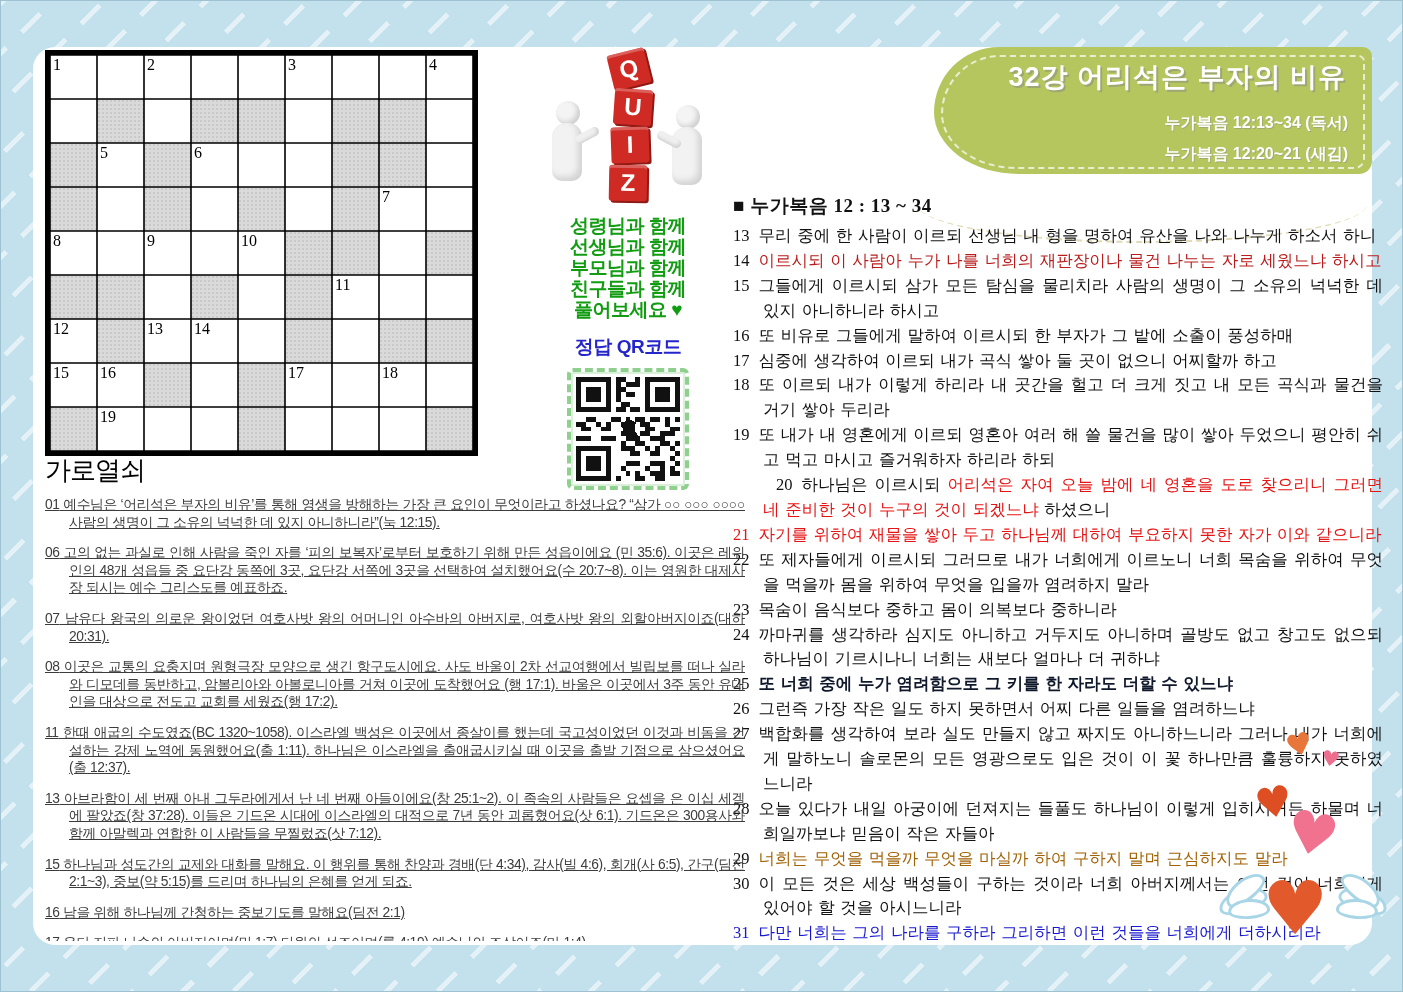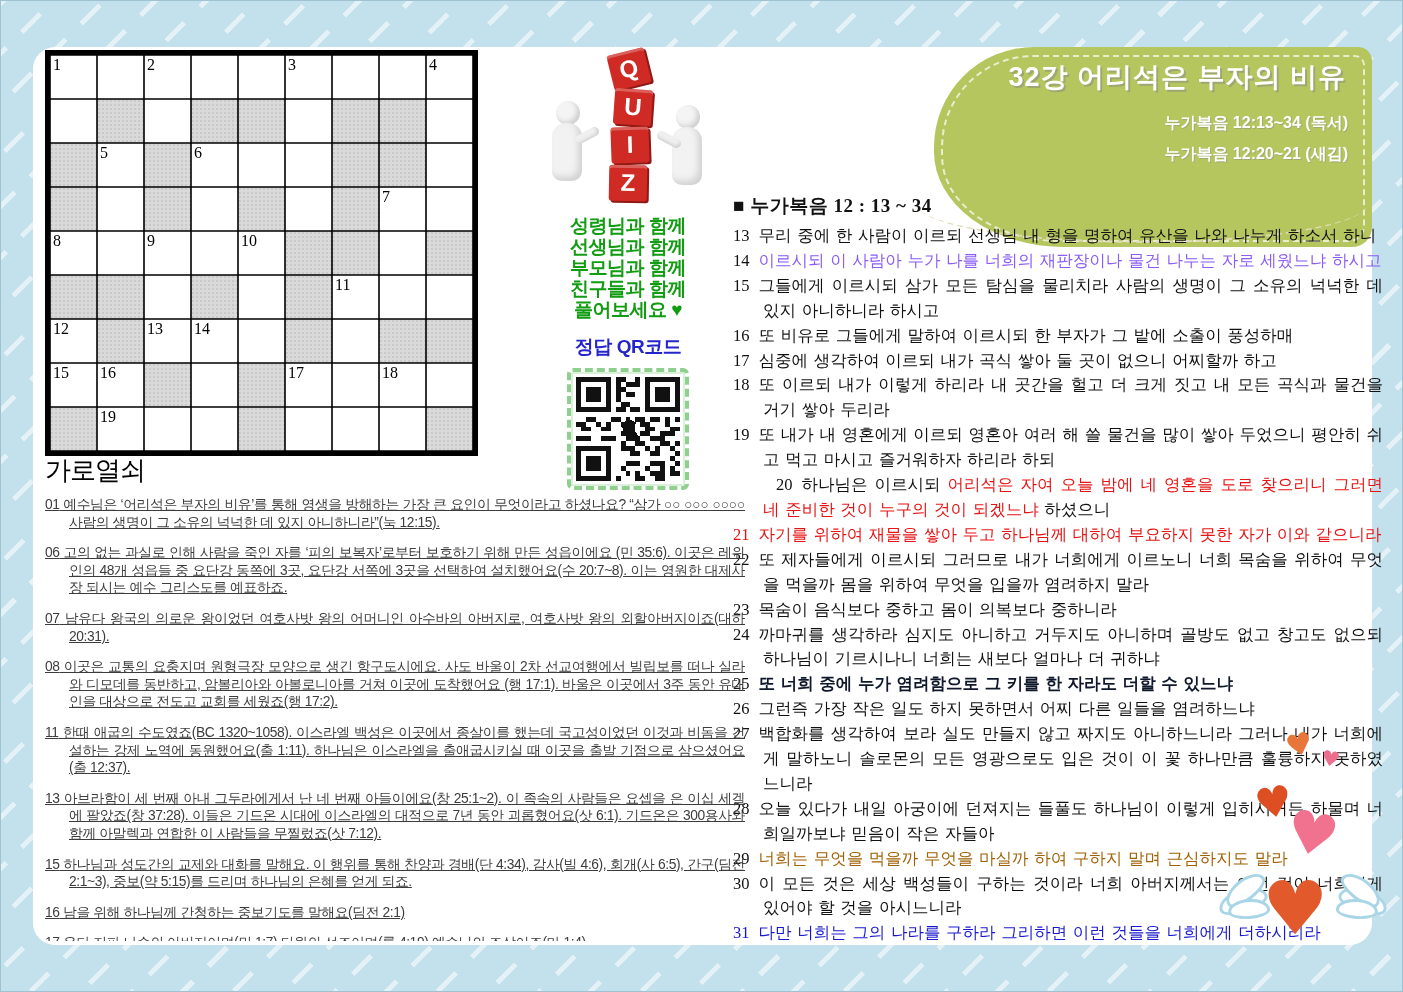--- a/index.html
+++ b/index.html
@@ -49,21 +49,21 @@
   .fig.left{left:2px;top:48px;} .fig.left .arm{left:24px;transform:rotate(-28deg);}
   .fig.right{right:2px;top:52px;} .fig.right .arm{right:24px;transform:rotate(28deg);}
   .qlines{margin-top:12px;}
   .qline{font-size:19px;line-height:21px;font-weight:bold;color:#129c12;letter-spacing:-0.5px;}
   .qrlabel{margin-top:14px;font-size:19px;font-weight:bold;color:#2525cc;letter-spacing:-0.5px;}
   .qrbox{margin:8px auto 0;width:104px;height:104px;padding:5px;background:#fff;
          border:4px dashed #8fd08f;border-radius:6px;box-shadow:inset 0 0 0 2px #d9f0d9;}
   .qrbox svg{display:block;width:100%;height:100%;}
   
   .gh{
-    position:absolute;right:0;top:0;width:438px;height:200px;
+    position:absolute;right:0;top:0;width:438px;height:127px;
     background:#b6c65f;
     border-radius:100px 14px 20px 130px / 100px 14px 20px 95px;
   }
   .gh::before{
     content:"";position:absolute;left:7px;top:8px;right:7px;bottom:5px;
     border:2px dashed rgba(255,255,255,.7);
     border-radius:92px 10px 16px 118px / 92px 10px 16px 86px;
     pointer-events:none;
   }
   .gh-underwave{
@@ -387,21 +387,21 @@
         <div class="refline">누가복음 12:13~34 (독서)</div>
         <div class="refline">누가복음 12:20~21 (새김)</div>
       </div>
     </div>
     <div class="gh-underwave"></div>
 
     <div class="passage">
       <div class="phead">■ 누가복음 12 : 13 ~ 34</div>
       <div>
           <div class="verse"><span class="vno" style="color: rgb(17, 17, 17);">13</span><span style="color: rgb(17, 17, 17);">무리 중에 한 사람이 이르되 선생님 내 형을 명하여 유산을 나와 나누게 하소서 하니</span></div>
-          <div class="verse"><span class="vno" style="color: rgb(17, 17, 17);">14</span><span style="color: #8b5cf6;">이르시되 이 사람아 누가 나를 너희의 재판장이나 물건 나누는 자로 세웠느냐 하시고</span></div>
+          <div class="verse"><span class="vno" style="color: rgb(17, 17, 17);">14</span><span style="color: #b91c1c;">이르시되 이 사람아 누가 나를 너희의 재판장이나 물건 나누는 자로 세웠느냐 하시고</span></div>
           <div class="verse"><span class="vno" style="color: rgb(17, 17, 17);">15</span><span style="color: rgb(17, 17, 17);">그들에게 이르시되 삼가 모든 탐심을 물리치라 사람의 생명이 그 소유의 넉넉한 데 있지 아니하니라 하시고</span></div>
           <div class="verse"><span class="vno" style="color: rgb(17, 17, 17);">16</span><span style="color: rgb(17, 17, 17);">또 비유로 그들에게 말하여 이르시되 한 부자가 그 밭에 소출이 풍성하매</span></div>
           <div class="verse"><span class="vno" style="color: rgb(17, 17, 17);">17</span><span style="color: rgb(17, 17, 17);">심중에 생각하여 이르되 내가 곡식 쌓아 둘 곳이 없으니 어찌할까 하고</span></div>
           <div class="verse"><span class="vno" style="color: rgb(17, 17, 17);">18</span><span style="color: rgb(17, 17, 17);">또 이르되 내가 이렇게 하리라 내 곳간을 헐고 더 크게 짓고 내 모든 곡식과 물건을 거기 쌓아 두리라</span></div>
           <div class="verse"><span class="vno" style="color: rgb(17, 17, 17);">19</span><span style="color: rgb(17, 17, 17);">또 내가 내 영혼에게 이르되 영혼아 여러 해 쓸 물건을 많이 쌓아 두었으니 평안히 쉬고 먹고 마시고 즐거워하자 하리라 하되</span></div>
           <div class="verse"><span class="vno" style="color: rgb(17, 17, 17); margin-left: 43px;">20</span><span style="color: rgb(17, 17, 17);">하나님은 이르시되 </span><span style="color: rgb(229, 20, 20);">어리석은 자여 오늘 밤에 네 영혼을 도로 찾으리니 그러면 네 준비한 것이 누구의 것이 되겠느냐</span><span style="color: rgb(17, 17, 17);"> 하셨으니</span></div>
           <div class="verse"><span class="vno" style="color: rgb(229, 20, 20);">21</span><span style="color: rgb(229, 20, 20);">자기를 위하여 재물을 쌓아 두고 하나님께 대하여 부요하지 못한 자가 이와 같으니라</span></div>
           <div class="verse"><span class="vno" style="color: rgb(17, 17, 17);">22</span><span style="color: rgb(17, 17, 17);">또 제자들에게 이르시되 그러므로 내가 너희에게 이르노니 너희 목숨을 위하여 무엇을 먹을까 몸을 위하여 무엇을 입을까 염려하지 말라</span></div>
           <div class="verse"><span class="vno" style="color: rgb(17, 17, 17);">23</span><span style="color: rgb(17, 17, 17);">목숨이 음식보다 중하고 몸이 의복보다 중하니라</span></div>
           <div class="verse"><span class="vno" style="color: rgb(17, 17, 17);">24</span><span style="color: rgb(17, 17, 17);">까마귀를 생각하라 심지도 아니하고 거두지도 아니하며 골방도 없고 창고도 없으되 하나님이 기르시나니 너희는 새보다 얼마나 더 귀하냐</span></div>

